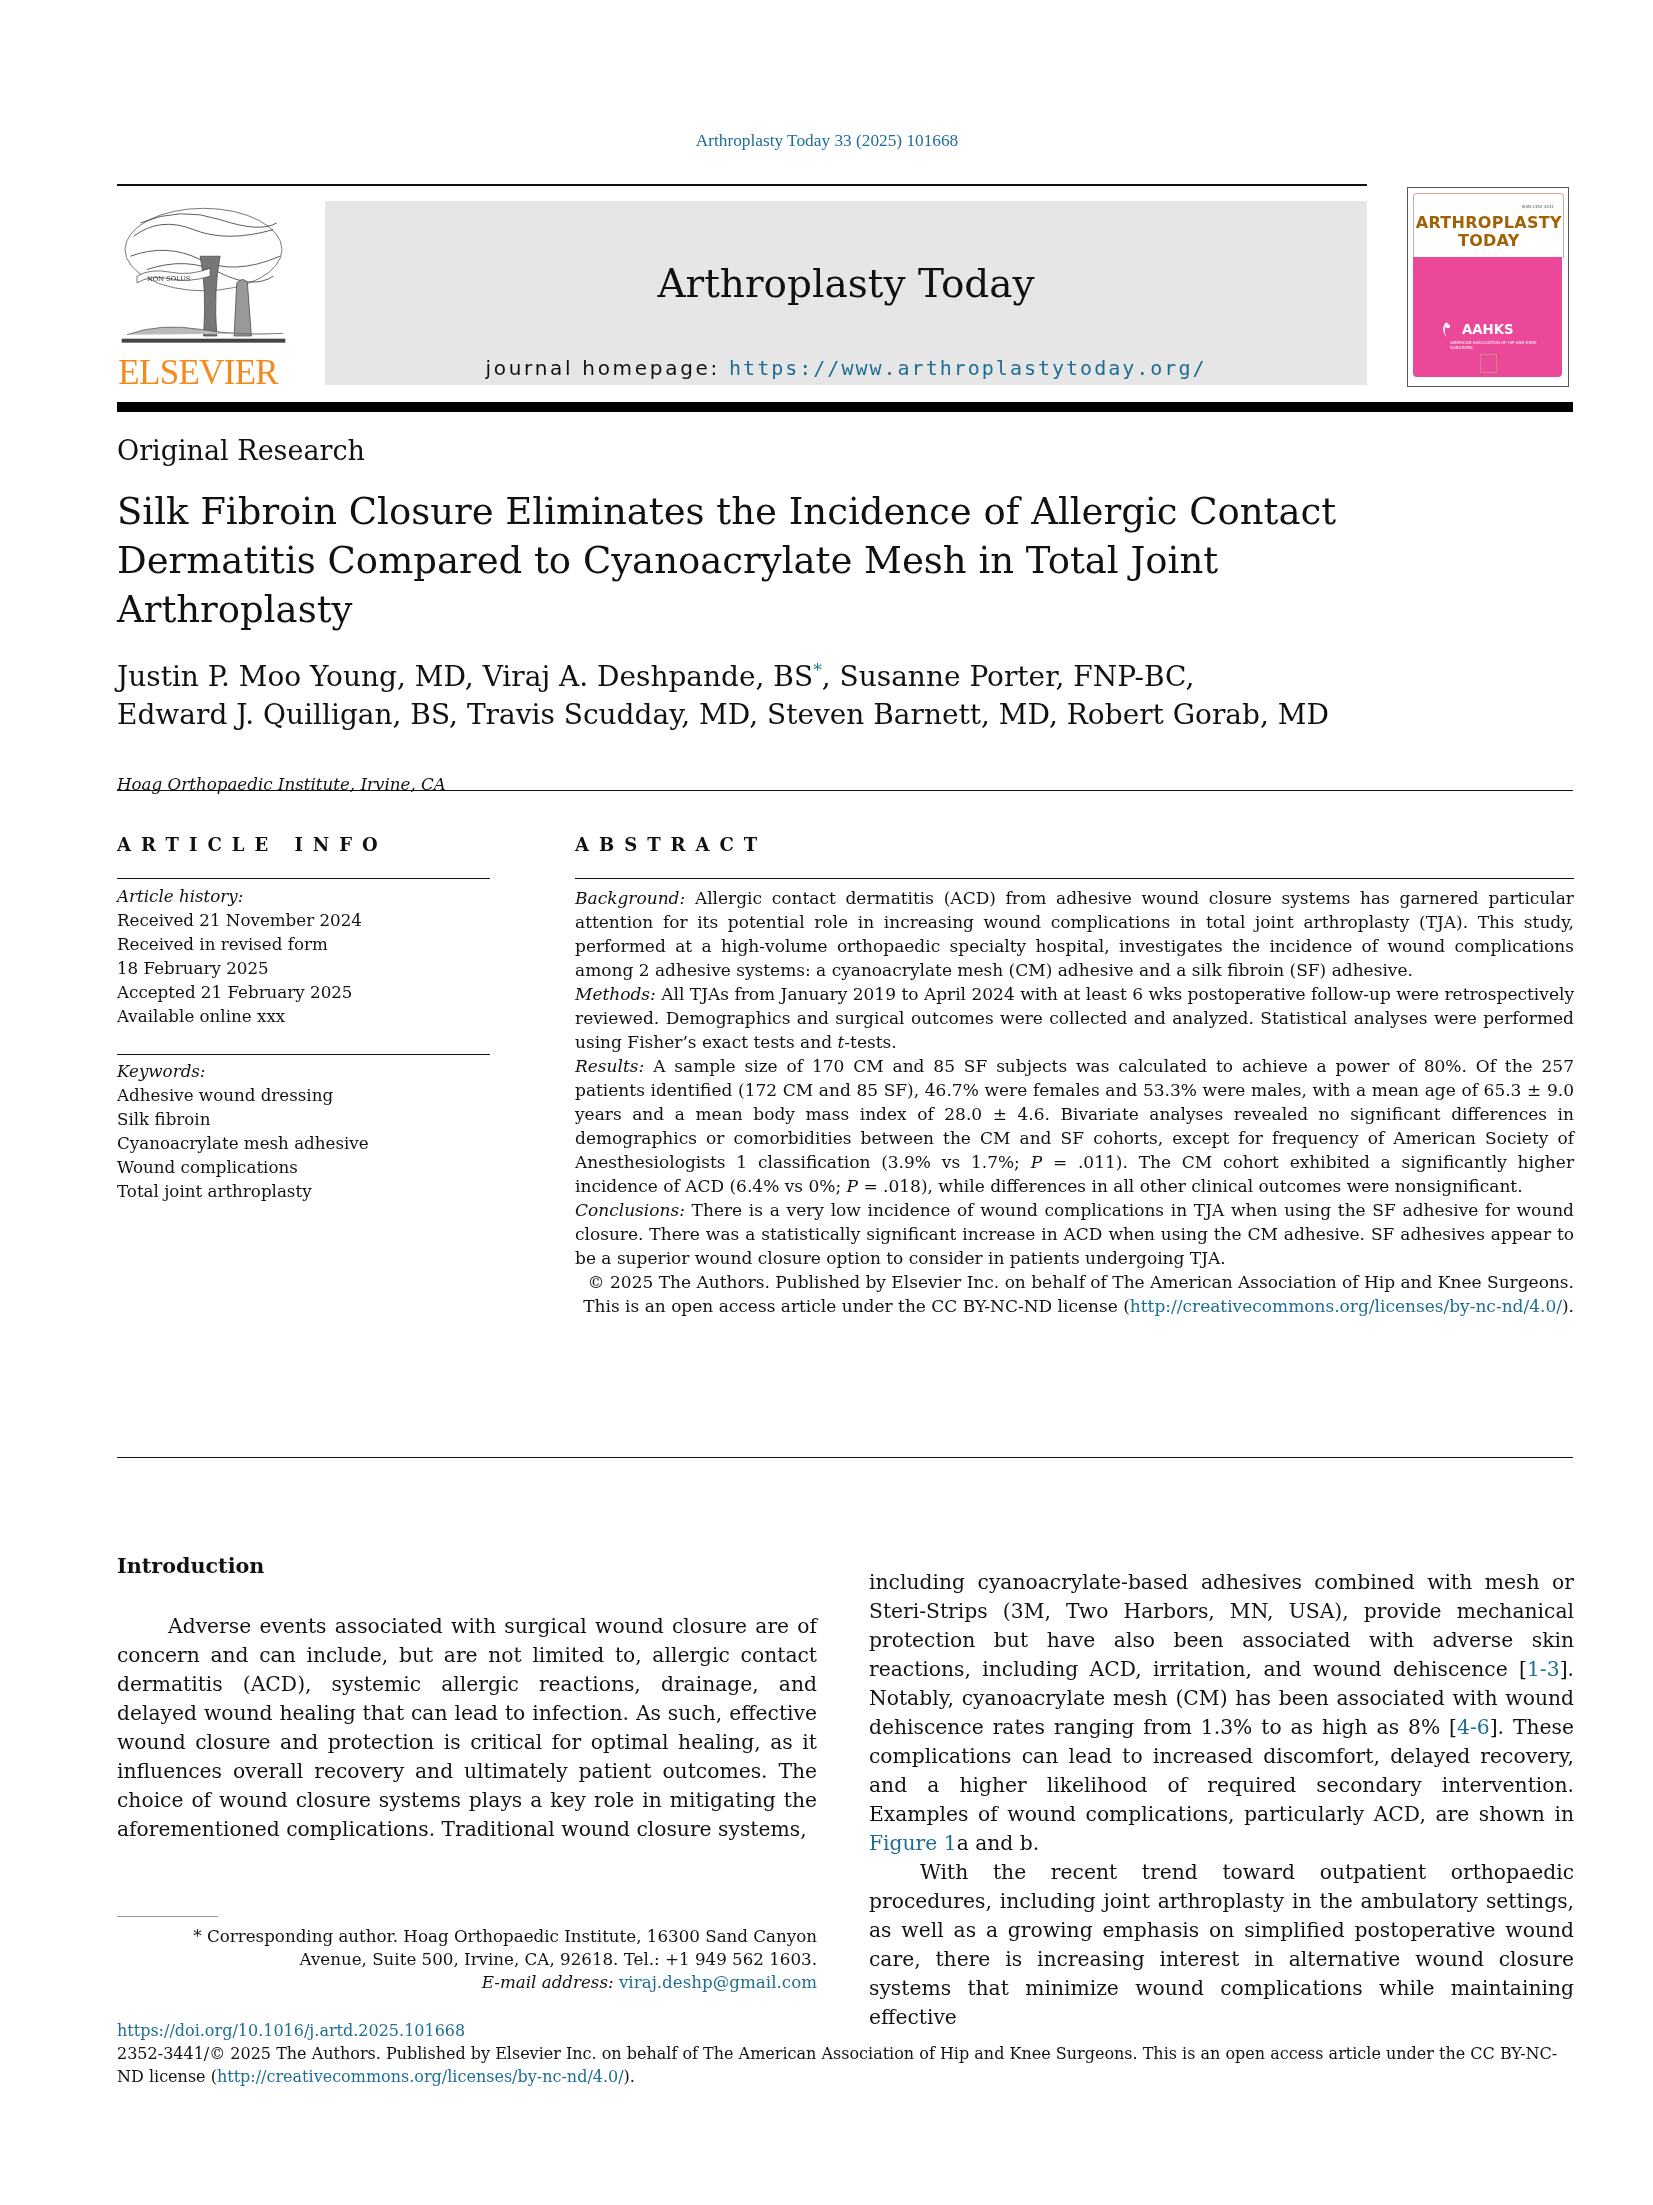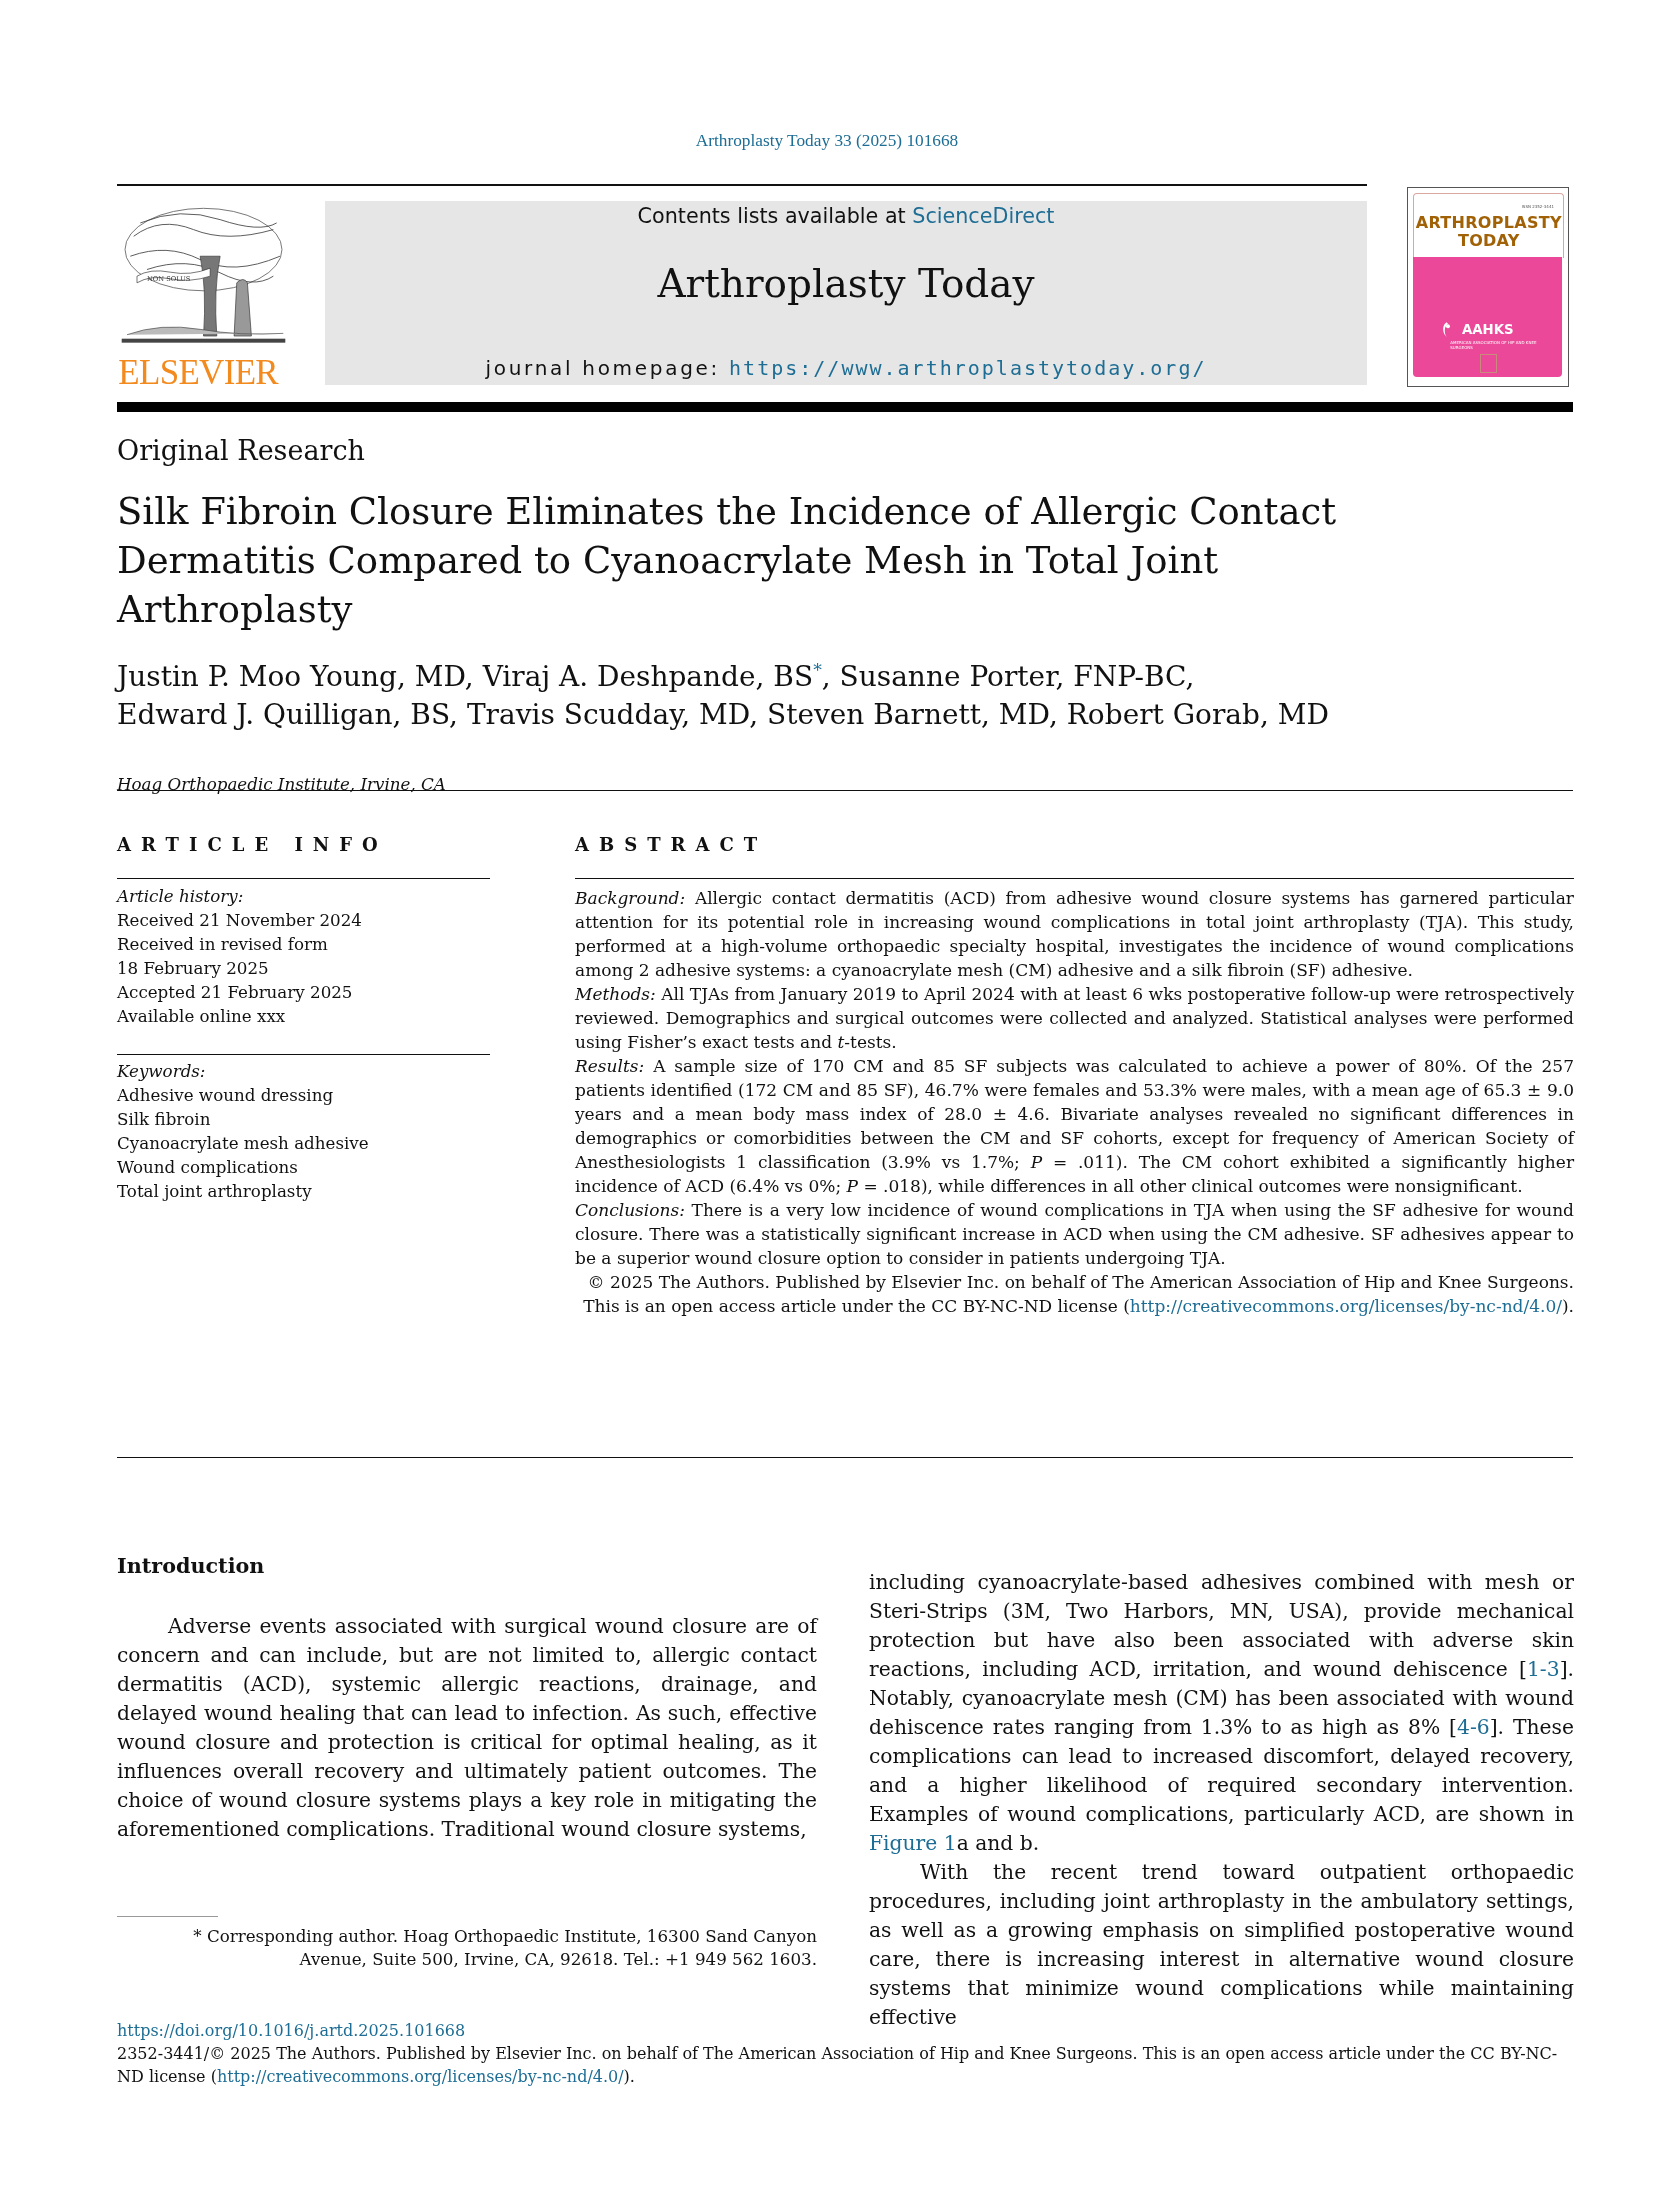--- a/index.html
+++ b/index.html
@@ -145,23 +145,20 @@
     <path d="M175 120 q10 -10 16 0 l6 80 l-26 0 z" fill="#999" stroke="#333"></path>
     <path d="M25 110 q20 -12 50 -6 q30 6 60 -6 l0 12 q-30 10 -60 4 q-30 -6 -50 6 z" fill="#fff" stroke="#333"></path>
     <text x="40" y="117" font-family="DejaVu Serif, serif" font-size="10" fill="#333">NON SOLUS</text>
     <path d="M10 198 Q60 180 120 190 T245 196" fill="#bbb" stroke="#444"></path>
     <rect x="2" y="204" width="246" height="6" fill="#444"></rect>
   </svg>
   <div class="elsevier-word">ELSEVIER</div>
 </div>
 
 <div class="abs masthead">
-  <div class="mh-contents">
-    <span>Contents lists available at </span><a class="link">ScienceDirect</a>
-  </div>
   <div class="mh-title">Arthroplasty Today</div>
   <div class="mh-homepage">
     <span class="label">journal homepage: </span><a class="link">https://www.arthroplastytoday.org/</a>
   </div>
 </div>
 
 <div class="abs cover">
   <div class="cover-top">
     <div class="cover-issn">ISSN 2352-3441</div>
     <div class="cover-title">
@@ -227,17 +224,18 @@
   <p class="indent">Adverse events associated with surgical wound closure are of concern and can include, but are not limited to, allergic contact dermatitis (ACD), systemic allergic reactions, drainage, and delayed wound healing that can lead to infection. As such, effective wound closure and protection is critical for optimal healing, as it influences overall recovery and ultimately patient outcomes. The choice of wound closure systems plays a key role in mitigating the aforementioned complications. Traditional wound closure systems,</p>
 </div>
 <div class="abs body-col col-right">
   <p><span>including cyanoacrylate-based adhesives combined with mesh or Steri-Strips (3M, Two Harbors, MN, USA), provide mechanical protection but have also been associated with adverse skin reactions, including ACD, irritation, and wound dehiscence [</span><a class="link">1-3</a><span>]. Notably, cyanoacrylate mesh (CM) has been associated with wound dehiscence rates ranging from 1.3% to as high as 8% [</span><a class="link">4-6</a><span>]. These complications can lead to increased discomfort, delayed recovery, and a higher likelihood of required secondary intervention. Examples of wound complications, particularly ACD, are shown in </span><a class="link">Figure 1</a><span>a and b.</span></p>
   <p class="indent">With the recent trend toward outpatient orthopaedic procedures, including joint arthroplasty in the ambulatory settings, as well as a growing emphasis on simplified postoperative wound care, there is increasing interest in alternative wound closure systems that minimize wound complications while maintaining effective</p>
 </div>
 
 <div class="abs fn-rule"></div>
 <div class="abs footnote">
   <p style="text-indent:12px"><span>*</span><span> Corresponding author. Hoag Orthopaedic Institute, 16300 Sand Canyon Avenue, Suite 500, Irvine, CA, 92618. Tel.: +1 949 562 1603.</span></p>
+  <p style="text-indent:32px"><span class="em">E-mail address:</span> <a class="link">viraj.deshp@gmail.com</a></p>
 </div>
 
 <a class="abs link doi">https://doi.org/10.1016/j.artd.2025.101668</a>
 <div class="abs license"><span>2352-3441/© 2025 The Authors. Published by Elsevier Inc. on behalf of The American Association of Hip and Knee Surgeons. This is an open access article under the CC BY-NC-ND license (</span><a class="link">http://creativecommons.org/licenses/by-nc-nd/4.0/</a><span>).</span></div>
 
 
 </body></html>

